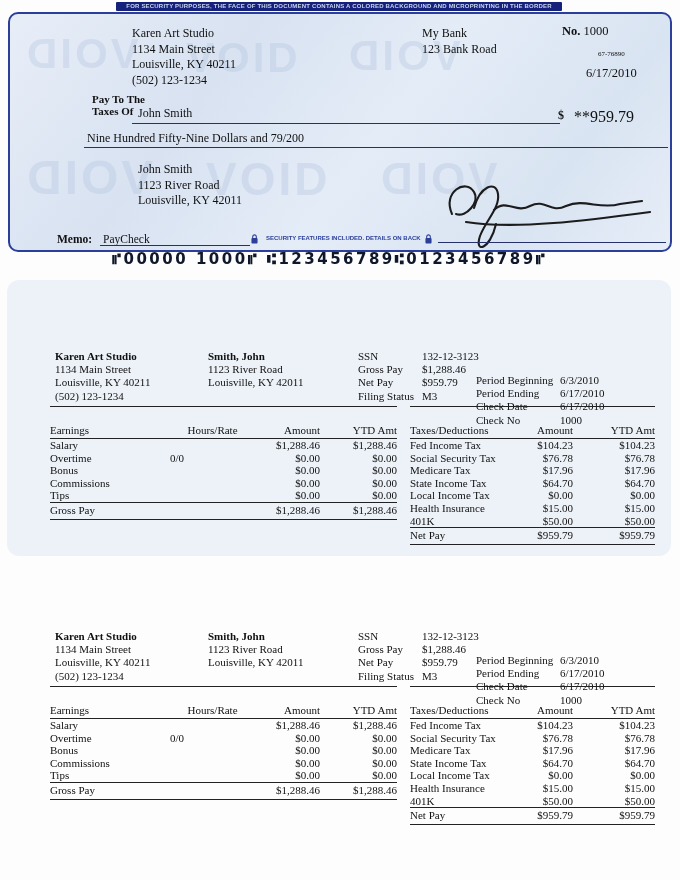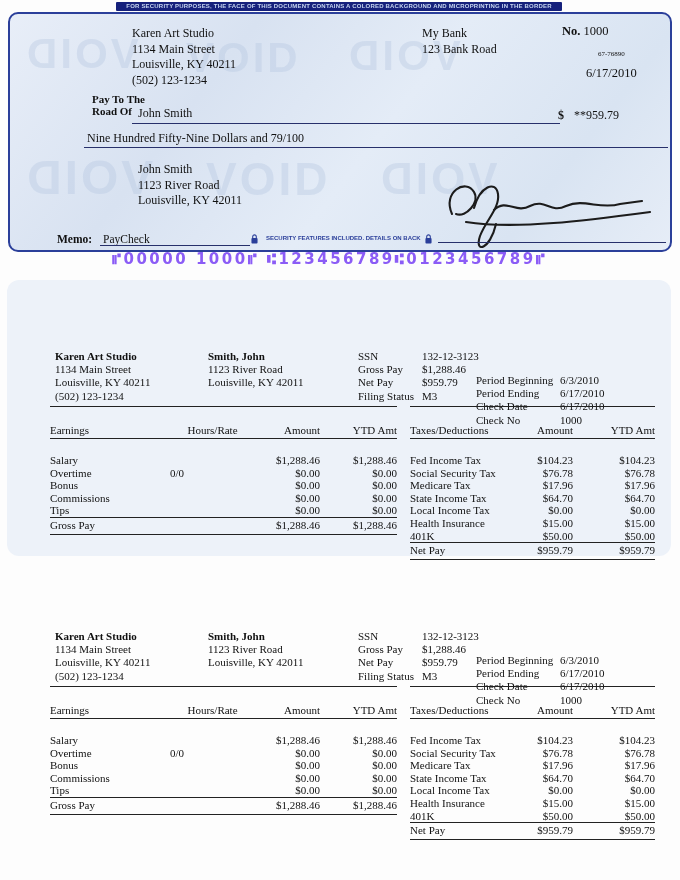--- a/index.html
+++ b/index.html
@@ -24,33 +24,33 @@
   .company{left:122px;top:12px;}
   .bank{left:412px;top:12px;}
   .checkno{left:552px;top:10px;font-size:12.5px;}
   .checkno b{font-weight:bold;}
   .fraction{left:588px;top:36px;font-size:7px;}
   .date{left:576px;top:52px;font-size:12.5px;}
   .payto{left:82px;top:80px;font-size:11px;font-weight:bold;line-height:11.5px;}
   .payee-name{left:128px;top:92px;font-size:12px;}
   .line{position:absolute;height:0;border-top:1.2px solid #27306b;}
   .dollar{left:548px;top:94px;font-size:12px;font-weight:bold;}
-  .amount{left:564px;top:94px;font-size:12px;}
+  .amount{left:564px;top:94px;font-size:16px;}
   .words{left:77px;top:117px;font-size:12px;}
   .payee-addr{left:128px;top:148px;font-size:12px;line-height:15.5px;}
   .memo-label{left:47px;top:219px;font-size:11.5px;font-weight:bold;}
   .memo-value{left:93px;top:219px;font-size:11.5px;}
   .sec-note{left:256px;top:221px;width:152px;font-family:"Liberation Sans",sans-serif;
             font-size:6px;font-weight:bold;color:#2b3f9a;text-align:center;white-space:nowrap;}
   .lock{width:9px;height:12px;}
   .sig-svg{left:410px;top:150px;}
 
   
   .micr{left:112px;top:250px;font-family:"DejaVu Sans",sans-serif;font-size:15px;
-        font-weight:600;letter-spacing:2.5px;color:#8b5cf6;}
+        font-weight:600;letter-spacing:2.5px;color:#0f172a;}
 
   
   .paper-lower{left:7px;top:280px;width:664px;height:276px;background:#edf2f9;border-radius:12px;}
 
   
   .stub{position:absolute;left:47px;width:610px;height:195px;font-size:11px;}
   .stub .blk{position:absolute;line-height:13.2px;}
   .stub .bold{font-weight:bold;}
   .employer{left:8px;top:0;}
   .employee{left:161px;top:0;}
@@ -60,21 +60,21 @@
   .kv .k{display:inline-block;}
   .kv1 .k{width:64px;}
   .kv2 .k{width:84px;}
 
   table.paytable{position:absolute;top:56px;border-collapse:collapse;table-layout:fixed;font-size:11px;}
   table.earn{left:3px;width:347px;}
   table.tax{left:363px;width:245px;}
   .paytable th{font-weight:normal;padding:17px 0 2px;}
   .paytable thead tr{border-top:1.6px solid #222;border-bottom:1px solid #222;}
   .paytable td{padding:0;line-height:12.6px;}
-  .paytable tbody tr:first-child td{padding-top:15px;margin-top:35px;}
+  .paytable tbody tr:first-child td{padding-top:0;margin-top:35px;}
   .paytable tfoot tr{border-top:1px solid #222;border-bottom:1.6px solid #222;}
   .paytable tfoot td{padding:1px 0 2px;}
   .earn th:nth-child(1),.earn td:nth-child(1){text-align:left;width:120px;}
   .earn th:nth-child(2),.earn td:nth-child(2){width:85px;}
   .earn th:nth-child(3),.earn td:nth-child(3){text-align:right;width:65px;}
   .earn th:nth-child(4),.earn td:nth-child(4){text-align:right;width:77px;}
   .tax th:nth-child(1),.tax td:nth-child(1){text-align:left;width:103px;}
   .tax th:nth-child(2),.tax td:nth-child(2){text-align:right;width:60px;}
   .tax th:nth-child(3),.tax td:nth-child(3){text-align:right;width:82px;}
 </style>
@@ -106,28 +106,28 @@
 
   <div class="abs checkno">
     <b>No.</b>
     <span>1000</span>
   </div>
   <div class="abs fraction">67-76890</div>
   <div class="abs date">6/17/2010</div>
 
   <div class="abs payto">
     <div>Pay To The</div>
-    <div>Road Of</div>
+    <div>Taxes Of</div>
   </div>
   <div class="abs payee-name">John Smith</div>
   <div class="line" style="left:122px;top:109px;width:428px;"></div>
   <div class="abs dollar">$</div>
   <div class="abs amount">**959.79</div>
 
-  <div class="abs words">Nine Hundred Fifty-Nine Dollars and 79/100</div>
+  <div class="abs words">Nine Hundred Fifty-Nine Dollars and 79/200</div>
   <div class="line" style="left:74px;top:133px;width:584px;"></div>
 
   <div class="abs payee-addr">
     <div>John Smith</div>
     <div>1123 River Road</div>
     <div>Louisville, KY 42011</div>
   </div>
 
   <svg class="abs sig-svg" width="250" height="92" viewBox="0 0 250 92">
     <g fill="none" stroke="#1c1c1c" stroke-width="2.1" stroke-linecap="round">

